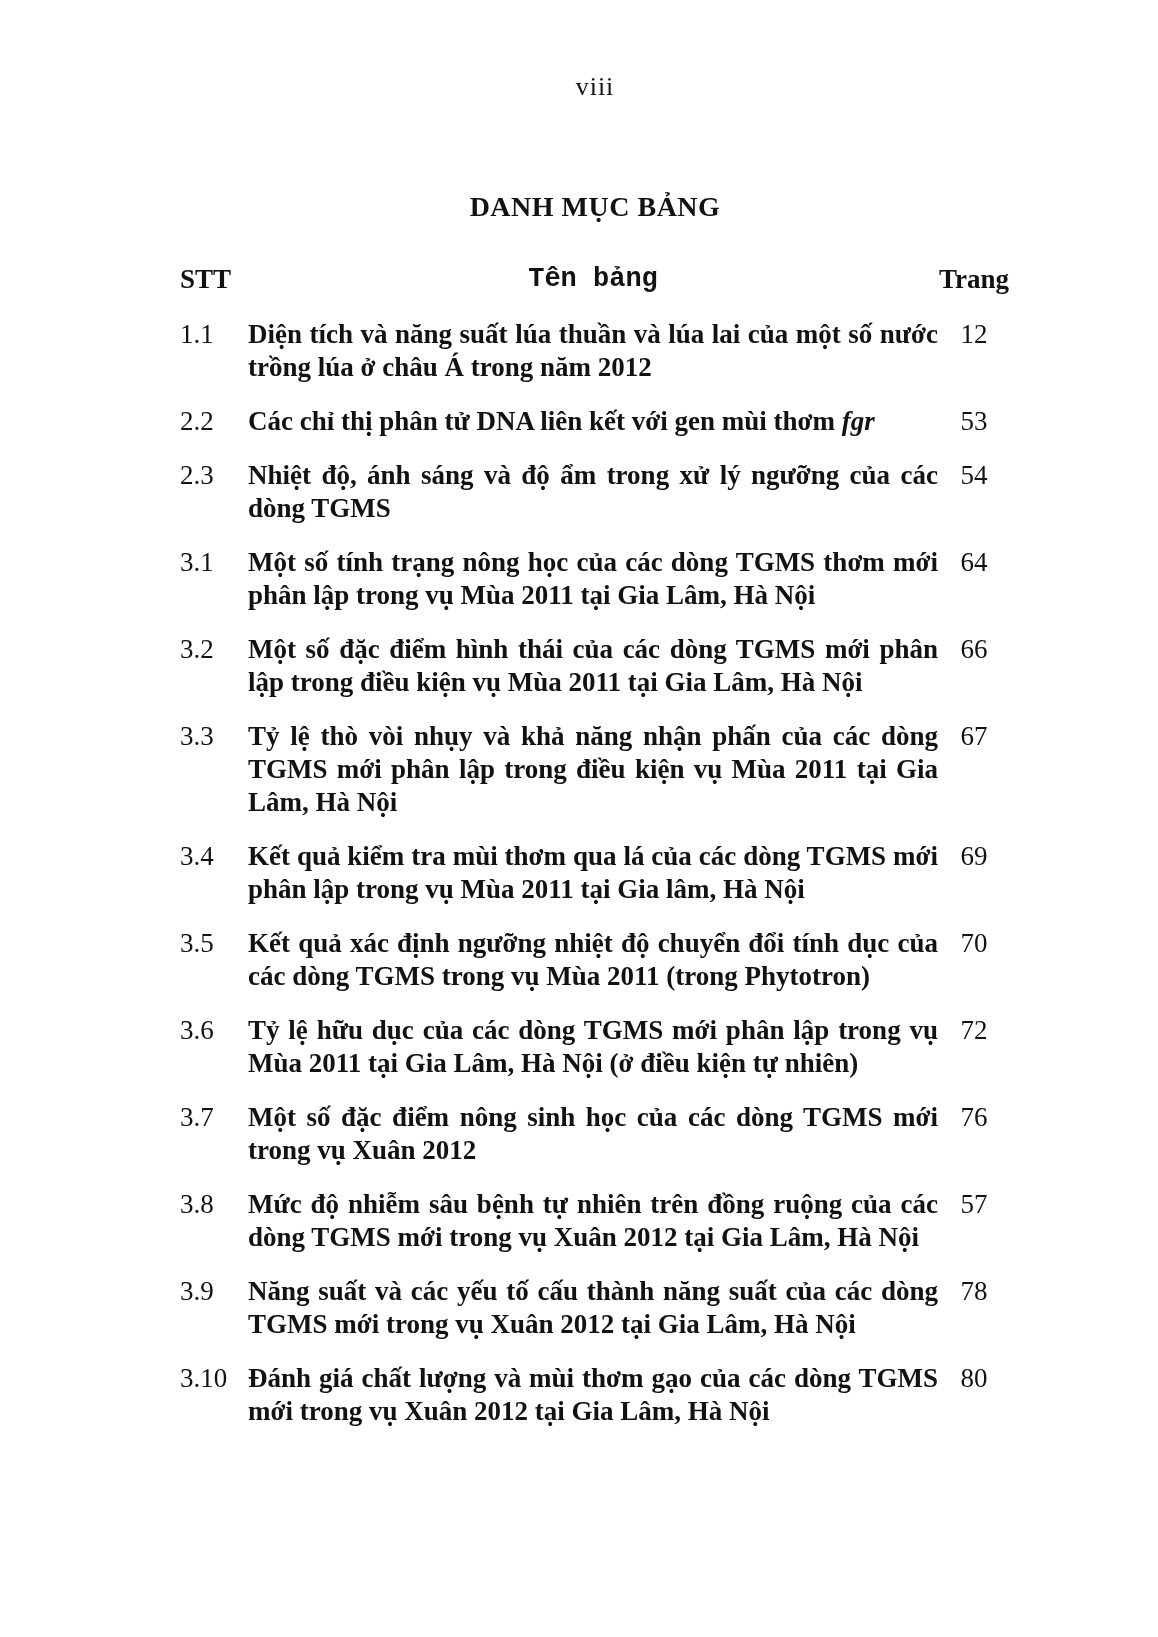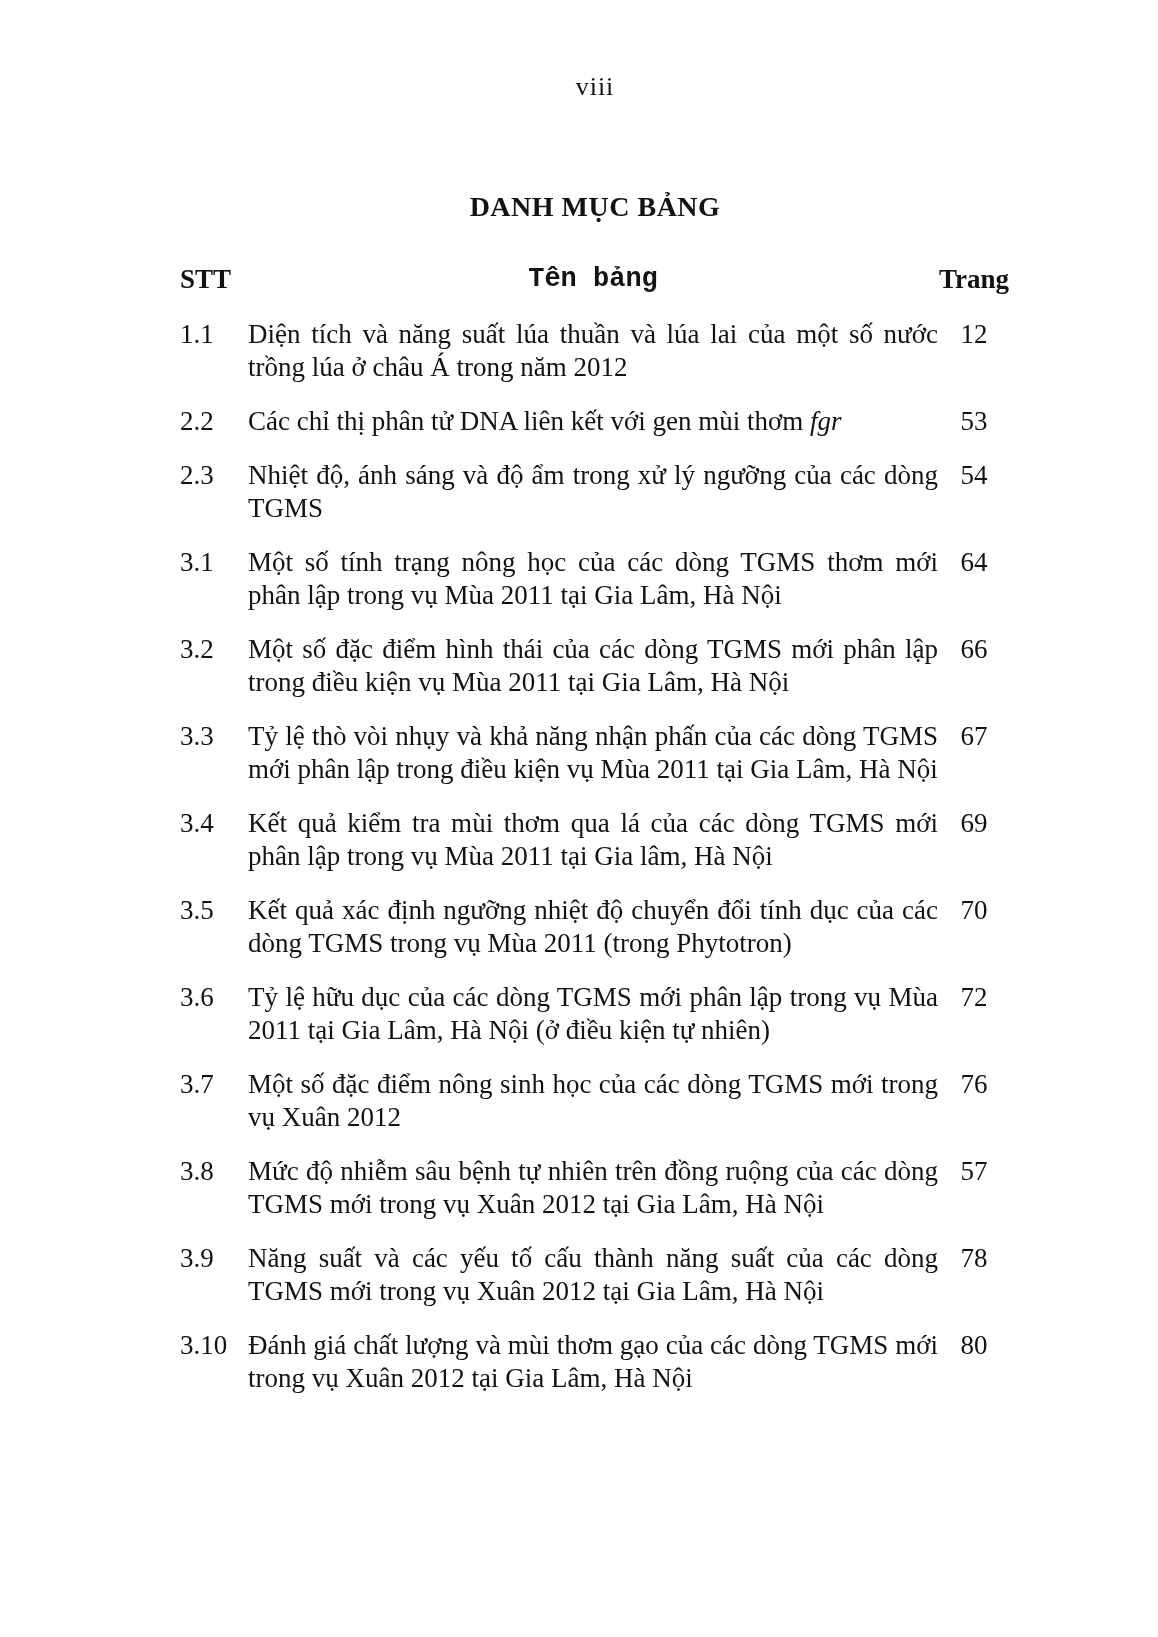--- a/index.html
+++ b/index.html
@@ -54,20 +54,21 @@
     font-size: 27px;
     line-height: 33px;
     margin-bottom: 21px;
   }
   .col-stt {
     flex: 0 0 68px;
   }
   .col-title {
     flex: 0 0 690px;
     text-align: justify;
+    font-weight: bold;
   }
   .header-title-center {
     flex: 0 0 690px;
     text-align: center;
     font-family: Liberation Mono, monospace;
   }
   .col-page {
     flex: 1 1 auto;
     text-align: center;
   }

